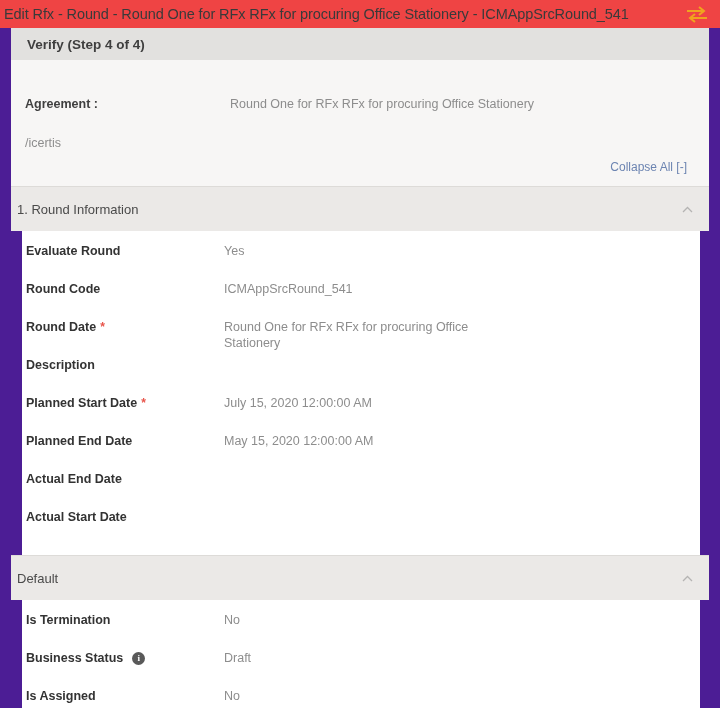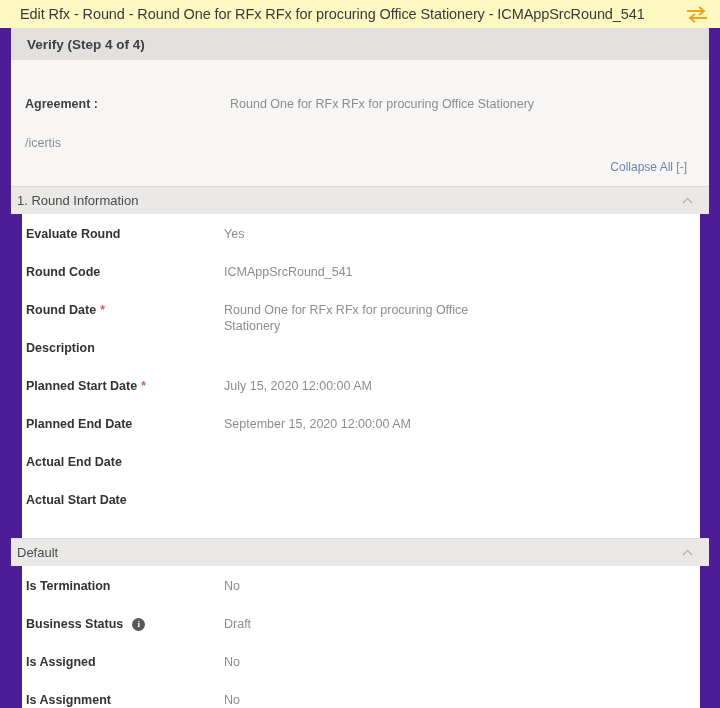--- a/index.html
+++ b/index.html
@@ -11,25 +11,25 @@
     height: 708px;
     background: #ffffff;
     font-family: "Liberation Sans", sans-serif;
     overflow: hidden;
     color: #333333;
   }
 
   
   .titlebar {
     height: 28px;
-    background: #fef9c3;
+    background: #ef4444;
     display: flex;
     align-items: center;
     justify-content: space-between;
-    padding: 0 12px 0 20px;
+    padding: 0 12px 0 4px;
     box-sizing: border-box;
   }
   .titlebar-text {
     font-size: 14.5px;
     color: #3a3a3a;
     white-space: nowrap;
     letter-spacing: -0.1px;
   }
   .swap-icon {
     width: 22px;
@@ -97,21 +97,21 @@
     text-decoration: none;
   }
 
   
   .section-divider {
     margin: 0 11px;
     border-top: 1px solid #dddbd8;
   }
   .section-header {
     margin: 0 11px;
-    height: 27px;
+    height: 44px;
     background: #ebe9e7;
     display: flex;
     align-items: center;
     justify-content: space-between;
     padding: 0 16px 0 6px;
     box-sizing: border-box;
   }
   .section-title {
     font-size: 13px;
     color: #4a4a4a;
@@ -259,21 +259,21 @@
           <span>Planned Start Date</span>
           <span class="req">*</span>
         </div>
       <div class="field-value">July 15, 2020 12:00:00 AM</div>
     </div>
 
     <div class="field-row">
       <div class="field-label">
           <span>Planned End Date</span>
         </div>
-      <div class="field-value">September 15, 2020 12:00:00 AM</div>
+      <div class="field-value">May 15, 2020 12:00:00 AM</div>
     </div>
 
     <div class="field-row">
       <div class="field-label">
           <span>Actual End Date</span>
         </div>
       <div class="field-value"></div>
     </div>
 
     <div class="field-row">

